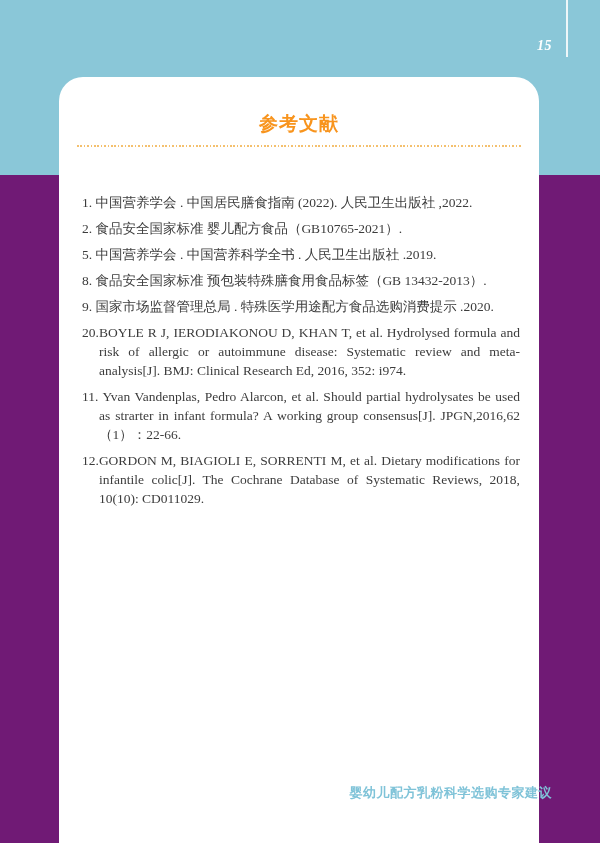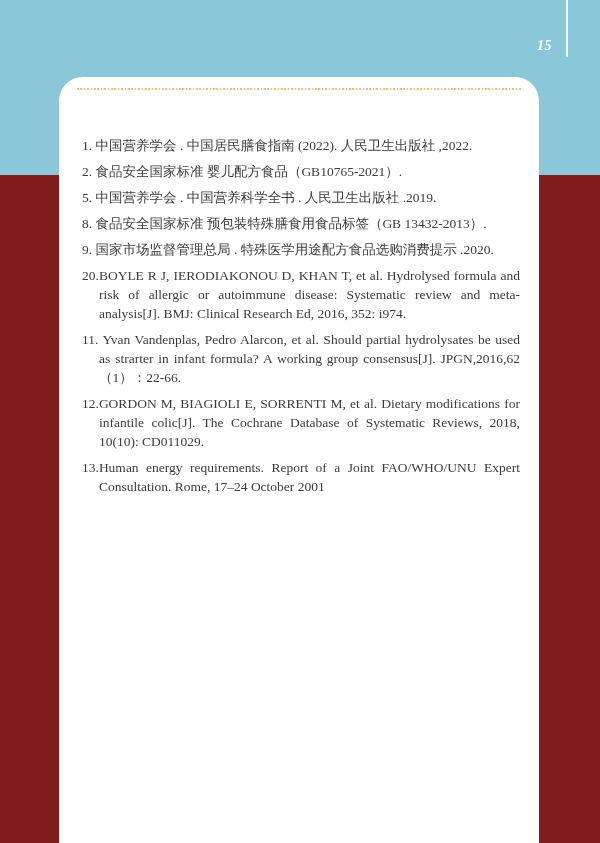--- a/index.html
+++ b/index.html
@@ -10,21 +10,21 @@
     --text-color:#3C3C3C;
   }
   *{margin:0;padding:0;box-sizing:border-box;}
   html,body{width:600px;height:843px;}
   body{
     font-family:"Liberation Serif","DejaVu Serif",serif;
     background:#ffffff;
     position:relative;
     overflow:hidden;
   }
-  .page{position:absolute;inset:0;width:600px;height:843px;background:#7f1d1d;}
+  .page{position:absolute;inset:0;width:600px;height:843px;background:#701a75;}
   .blue-band{
     position:absolute;left:0;top:0;width:600px;height:175px;
     background:var(--band-blue);
   }
   .pageno{
     position:absolute;left:524px;top:38px;width:28px;
     text-align:right;
     color:#FBFEFE;
     font-size:14px;
     font-style:italic;
@@ -80,28 +80,29 @@
 <body>
 
 <div class="page">
 
   <div class="blue-band">
     <div class="pageno">15</div>
     <div class="topline"></div>
   </div>
 
   <div class="card">
+    <h1 class="title">参考文献</h1>
     <div class="dotline"></div>
     <div class="refs">
         <div class="ref">1. 中国营养学会 . 中国居民膳食指南 (2022). 人民卫生出版社 ,2022.</div>
         <div class="ref">2. 食品安全国家标准 婴儿配方食品（GB10765-2021）.</div>
         <div class="ref">5. 中国营养学会 . 中国营养科学全书 . 人民卫生出版社 .2019.</div>
         <div class="ref">8. 食品安全国家标准 预包装特殊膳食用食品标签（GB 13432-2013）.</div>
         <div class="ref">9. 国家市场监督管理总局 . 特殊医学用途配方食品选购消费提示 .2020.</div>
         <div class="ref">20.BOYLE R J, IERODIAKONOU D, KHAN T, et al. Hydrolysed formula and risk of allergic or autoimmune disease: Systematic review and meta-analysis[J]. BMJ: Clinical Research Ed, 2016, 352: i974.</div>
         <div class="ref">11. Yvan Vandenplas, Pedro Alarcon, et al. Should partial hydrolysates be used as strarter in infant formula? A working group consensus[J]. JPGN,2016,62（1）：22-66.</div>
         <div class="ref">12.GORDON M, BIAGIOLI E, SORRENTI M, et al. Dietary modifications for infantile colic[J]. The Cochrane Database of Systematic Reviews, 2018, 10(10): CD011029.</div>
-        <div class="ref">13.Human energy requirements. Report of a Joint FAO/WHO/UNU Expert Consultation. Rome, 17–24 October 2001</div>
       </div>
   </div>
 
+  <div class="footer">婴幼儿配方乳粉科学选购专家建议</div>
 
 </div>
 
 </body></html>

